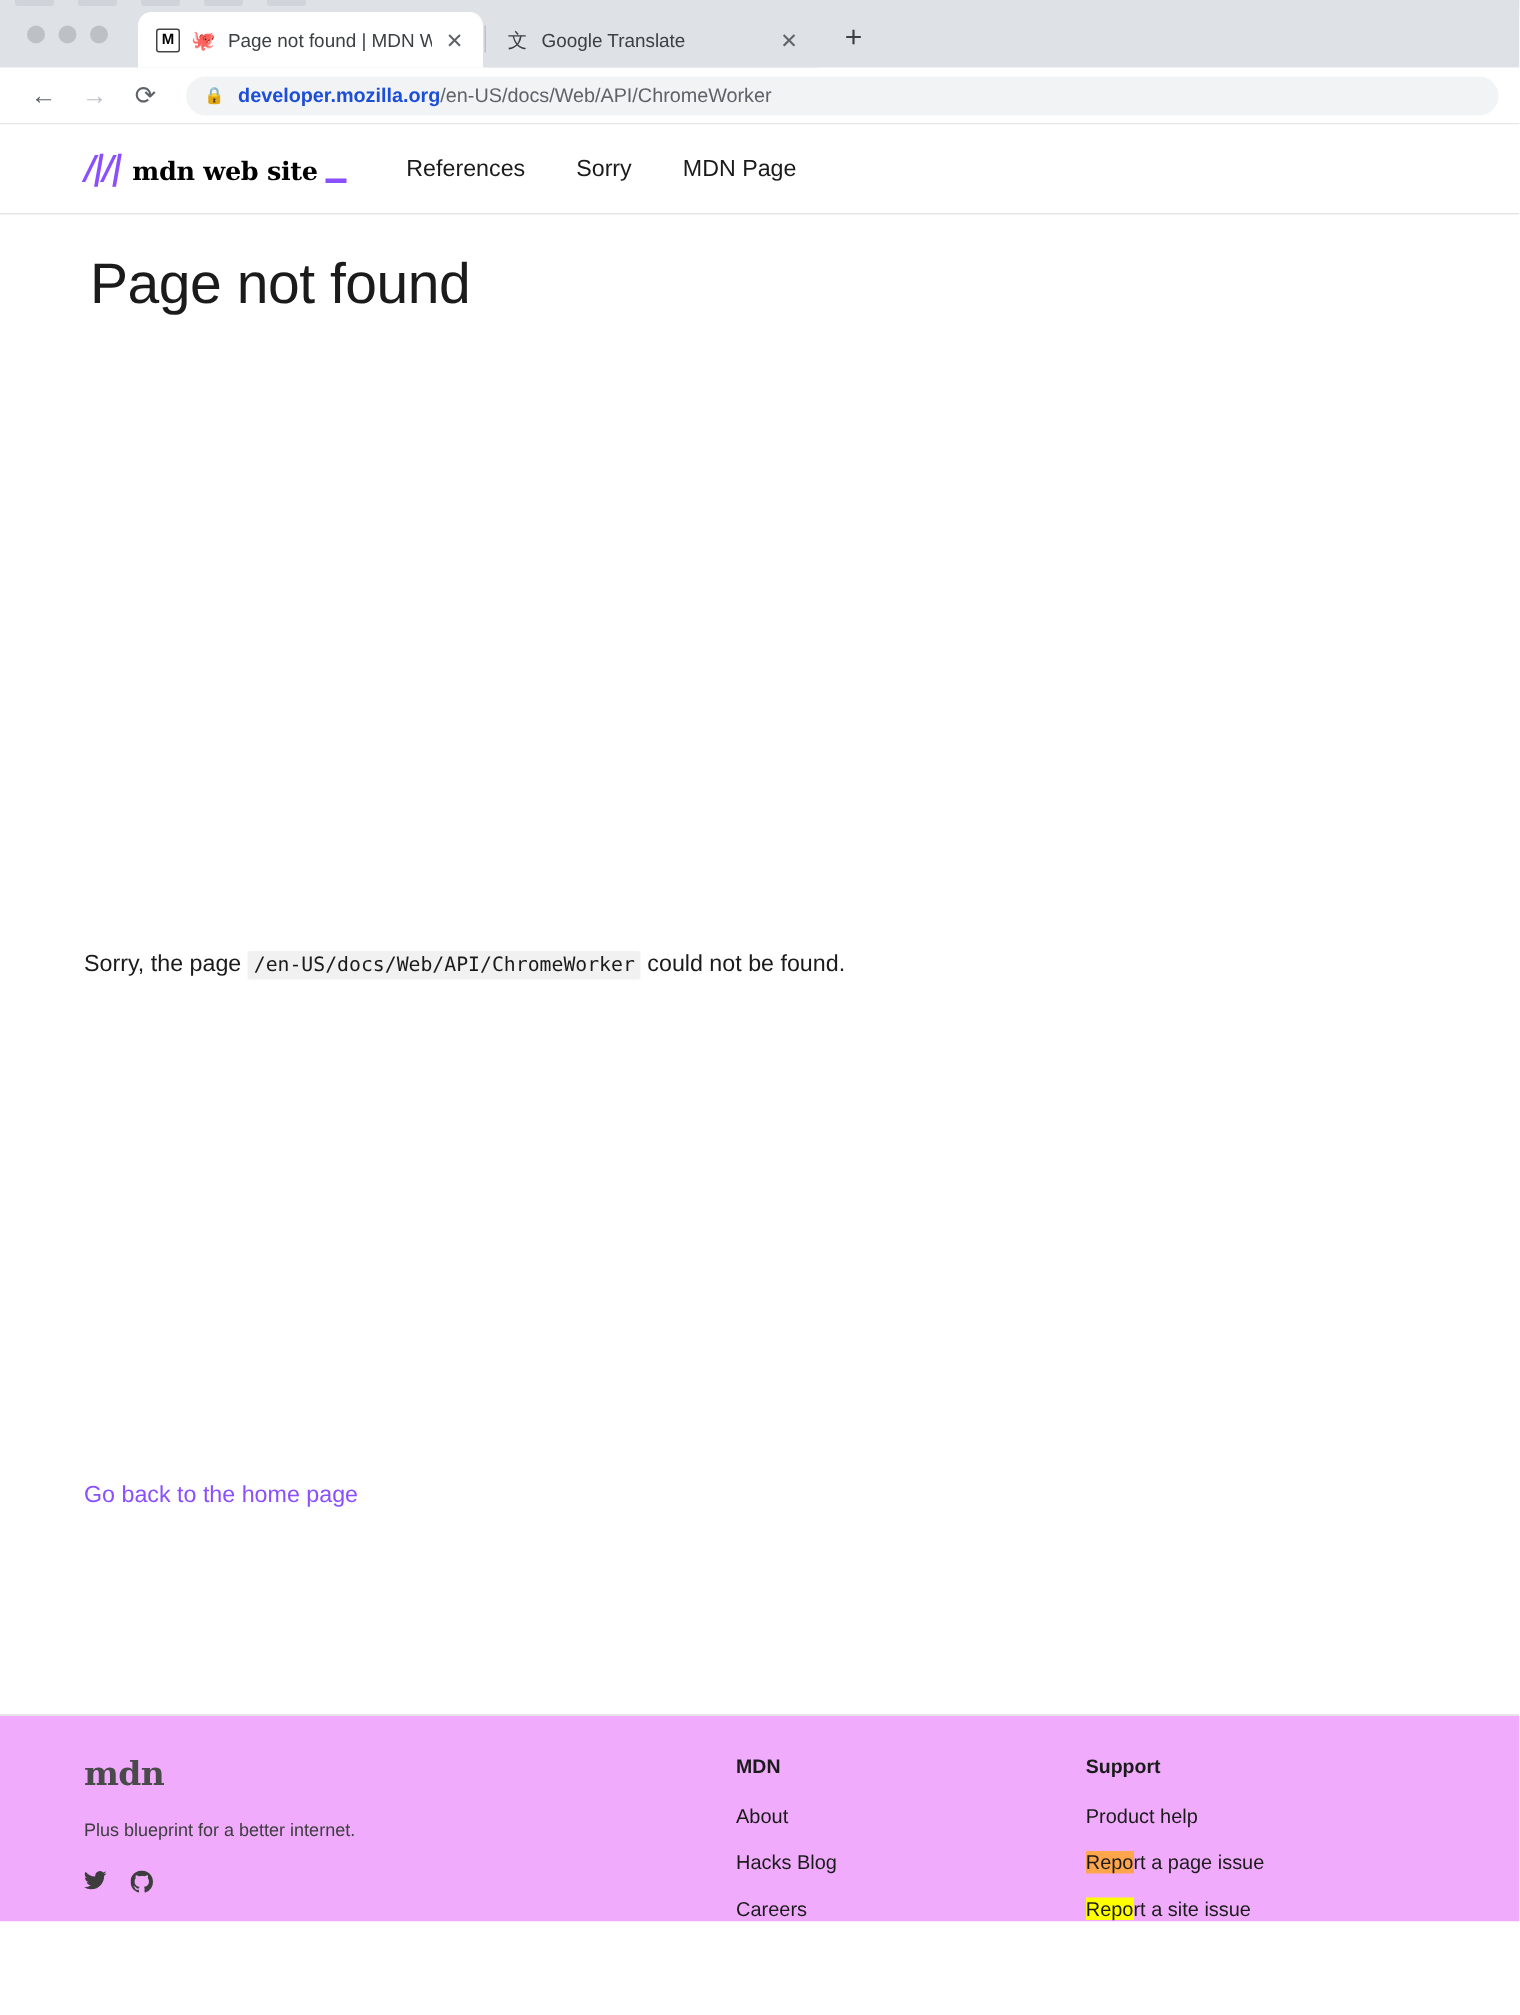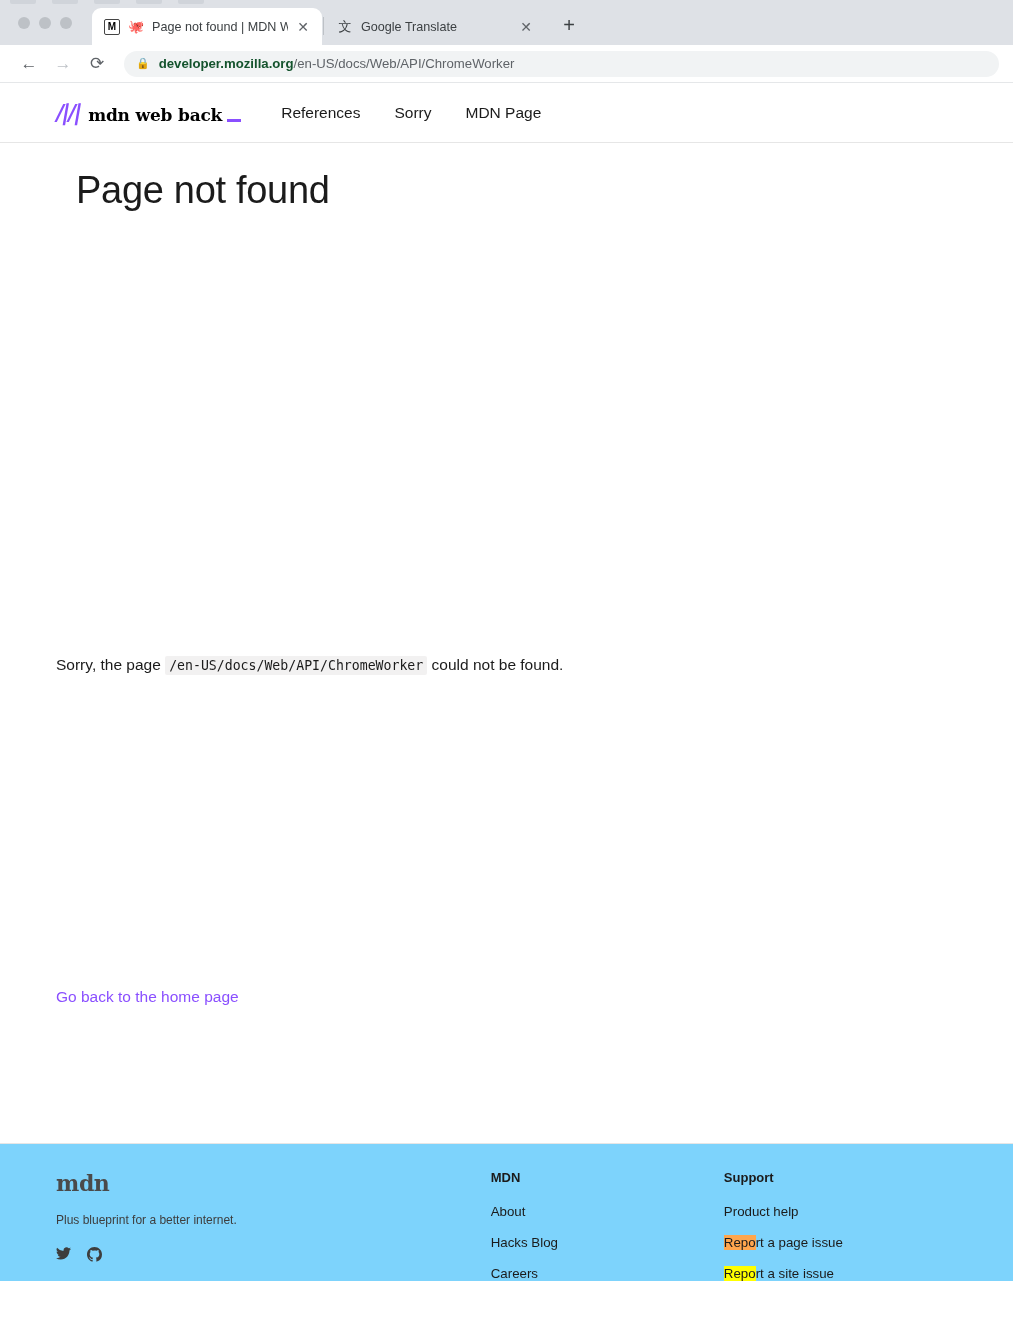--- a/index.html
+++ b/index.html
@@ -81,21 +81,21 @@
     display: flex; align-items: center; justify-content: center;
     color: #5f6368; font-size: 17px; border-radius: 50%;
   }
   .nav-btn.disabled { color: #bdc1c6; }
   .omnibox {
     flex: 1 1 auto; height: 26px; background: #f1f3f4; border-radius: 13px;
     display: flex; align-items: center; padding: 0 12px; margin-left: 8px;
     font-size: 13.2px; color: #5f6368;
   }
   .lock { font-size: 11px; margin-right: 9px; color: #3c4043; }
-  .omnibox .host { color: #14532d; font-weight: 600; }
+  .omnibox .host { color: #1d4ed8; font-weight: 600; }
   .omnibox .path { color: #5f6368; }
 
   
   .page { position: relative; background: #fff; height: 1198px; overflow: hidden; }
 
   .mdn-header {
     height: 60px; border-bottom: 1px solid #e6e6e6;
     display: flex; align-items: center; padding: 0 56px;
   }
   .logo { display: flex; align-items: flex-end; margin-right: 40px; }
@@ -111,46 +111,46 @@
   }
   .logo-underscore {
     display: inline-block; width: 14px; height: 3px; background: #8a4fff;
     margin-left: 5px; margin-bottom: 3px;
   }
   .mdn-nav { display: flex; gap: 34px; }
   .mdn-nav a {
     font-size: 15.5px; color: #1b1b1b; text-decoration: none; text-align: center;
   }
 
-  .content { padding: 0 76px; }
+  .content { padding: 0 60px; }
   h1.title {
     font-family: "Liberation Sans", sans-serif;
     font-weight: 400;
     font-size: 38px; color: #1b1b1b;
     margin: 26px 0 0 0; letter-spacing: -0.3px;
   }
   .sorry {
     font-size: 15.5px; color: #1b1b1b;
-    position: absolute; top: 573px; left: 56px;
+    position: absolute; top: 551px; left: 56px;
   }
   .sorry code {
     font-family: "DejaVu Sans Mono", monospace;
     font-size: 13.2px;
     background: #f2f1f1; color: #1b1b1b;
     padding: 2px 4px; border-radius: 2px;
   }
   .homelink {
     position: absolute; top: 905px; left: 56px;
     font-size: 15.5px; color: #8a4fff; text-decoration: none;
   }
 
   
   .footer {
     position: absolute; bottom: 0; left: 0; width: 100%;
-    height: 138px; background: #7dd3fc;
+    height: 138px; background: #f0abfc;
     border-top: 1px solid #e6e6e6;
     padding: 26px 56px 0 56px;
     display: flex;
   }
   .footer-col.brand { width: 468px; }
   .footer-logo {
     font-family: "DejaVu Serif", serif;
     font-weight: 700; font-size: 22px; color: #4a4a4a; letter-spacing: -0.4px;
   }
   .tagline { font-size: 12px; color: #3d3d3d; margin-top: 17px; }
@@ -213,21 +213,21 @@
       <span class="host">developer.mozilla.org</span>
       <span class="path">/en-US/docs/Web/API/ChromeWorker</span>
     </div>
   </div>
 
   <div class="page">
 
     <div class="mdn-header">
       <div class="logo">
         <span class="logo-mark">/|/|</span>
-        <span class="logo-text">mdn web back</span>
+        <span class="logo-text">mdn web site</span>
         <span class="logo-underscore"></span>
       </div>
       <nav class="mdn-nav">
         <a href="#">References</a>
         <a href="#">Sorry</a>
         <a href="#">MDN Page</a>
       </nav>
     </div>
 
     <div class="content">

